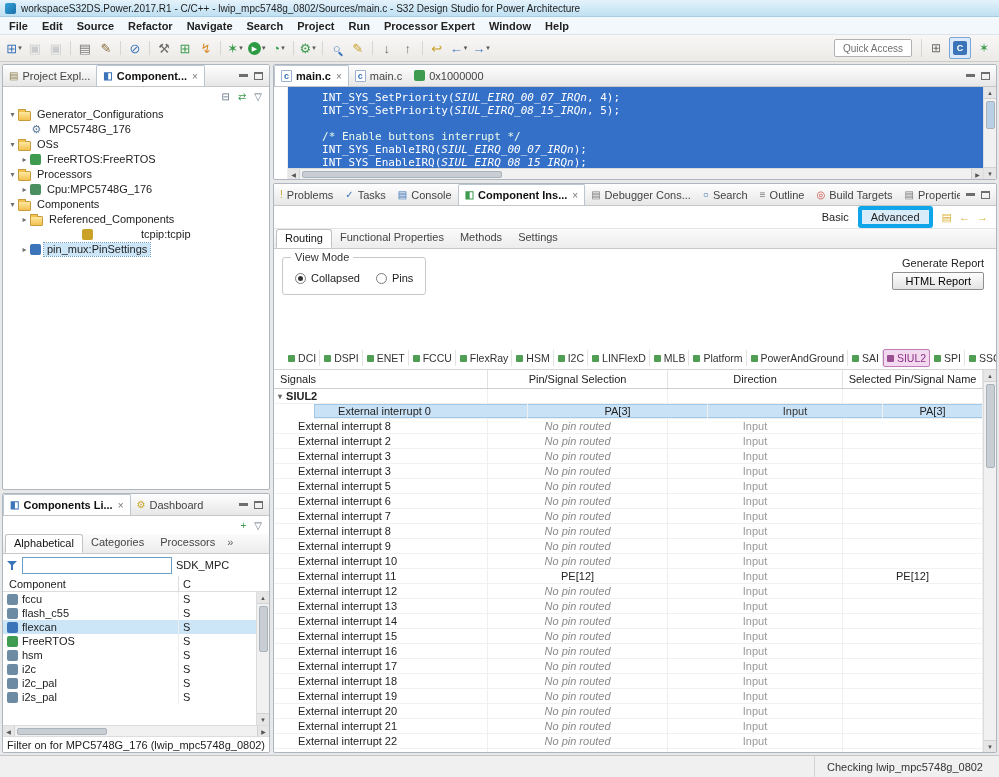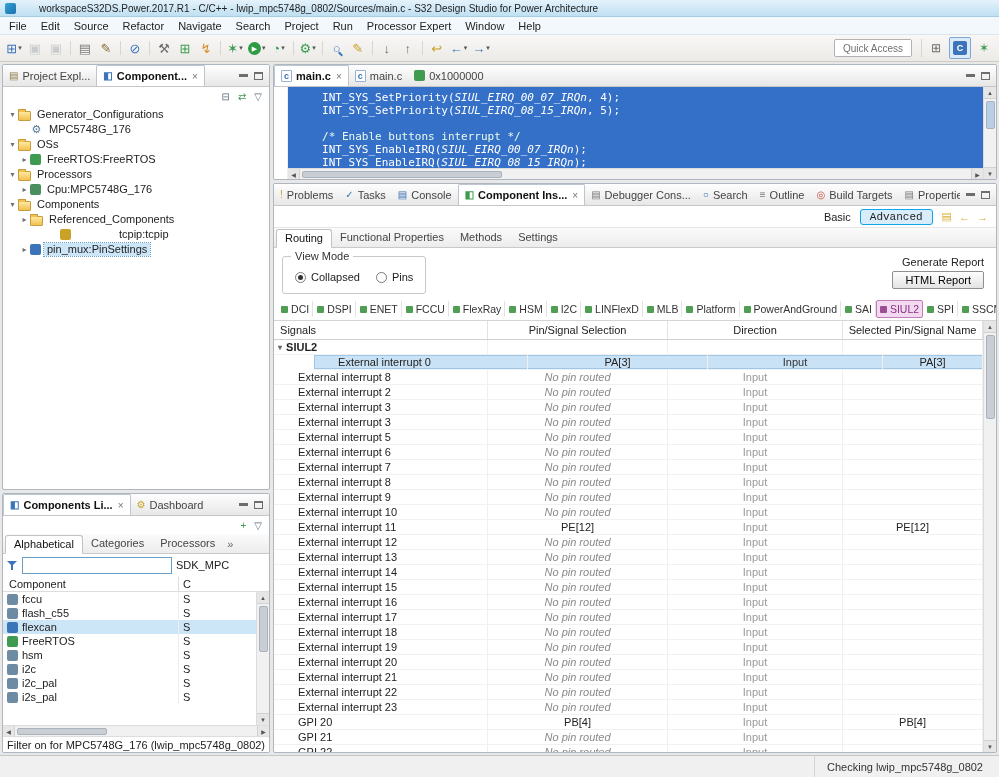--- a/index.html
+++ b/index.html
@@ -1,23 +1,23 @@
 <!DOCTYPE html>
 <html><head>
 <meta charset="utf-8">
 <style>
 *{margin:0;padding:0;box-sizing:border-box;}
 html,body{width:999px;height:777px;overflow:hidden;}
 body{font-family:"Liberation Sans",sans-serif;font-size:11px;color:#222;background:#e8e8e8;}
 #window{display:flex;flex-direction:column;width:999px;height:777px;}
 
-#titlebar{flex:0 0 17px;background:linear-gradient(#e4f2fb,#bfe0f2);border-bottom:1px solid #a8cde2;display:flex;align-items:center;gap:23px;padding:0 5px;font-size:10px;color:#222;}
+#titlebar{flex:0 0 17px;background:linear-gradient(#e4f2fb,#bfe0f2);border-bottom:1px solid #a8cde2;display:flex;align-items:center;gap:5px;padding:0 5px;font-size:10px;color:#222;}
 .app-icon{width:11px;height:11px;border-radius:2px;background:linear-gradient(135deg,#35a4da,#1b6fa8);}
 #menubar{flex:0 0 18px;background:#f3f8fc;border-bottom:1px solid #dde5ec;display:flex;align-items:center;padding:0 2px;}
-.menu-item{padding:2px 7px;white-space:nowrap;}
+.menu-item{padding:2px 7px;white-space:nowrap;font-weight:bold;}
 #toolbar{flex:0 0 27px;background:linear-gradient(#f8f7f6,#eceae7);border-bottom:1px solid #cfccc8;display:flex;align-items:center;padding:0 4px;}
 #toolbar-icons{display:flex;align-items:center;gap:1px;}
 .tbi{height:22px;min-width:20px;display:flex;align-items:center;justify-content:center;padding:0 1px;border:1px solid transparent;border-radius:2px;}
 .tbi .g{font-size:13px;line-height:1;}
 .tbi .g.circ{width:13px;height:13px;border-radius:50%;display:flex;align-items:center;justify-content:center;font-size:7px;}
 .tbi.disabled{opacity:.45;}
 .tbi[data-name="search-icon"] .g{position:relative;}
 .tbi[data-name="search-icon"] .g::after{content:"";position:absolute;width:5px;height:2px;background:#3b74b8;transform:rotate(45deg);right:-2px;bottom:0;}
 .dd{font-size:7px;color:#555;margin-left:1px;}
 .tsep{width:1px;align-self:stretch;margin:4px 3px;background:#d8d5d1;}
@@ -53,21 +53,21 @@
 #tree{flex:1;overflow:hidden;padding-top:2px;}
 .trow{height:15px;display:flex;align-items:center;}
 .trow .arr{flex:0 0 11px;text-align:center;color:#707070;font-size:8px;}
 .icon-folder{position:relative;flex:0 0 13px;width:13px;height:10px;background:linear-gradient(#ffe8a0,#f2c14e);border:1px solid #c89b3c;border-radius:1px;margin-top:2px;}
 .icon-folder::before{content:"";position:absolute;top:-3px;left:-1px;width:6px;height:2px;background:#f2c14e;border:1px solid #c89b3c;border-bottom:none;border-radius:1px 1px 0 0;}
 .gear-g{flex:0 0 13px;font-size:11px;line-height:1;text-align:center;}
 .sqicon{flex:0 0 11px;width:11px;height:11px;border-radius:2px;background:#3b74b8;display:flex;align-items:center;justify-content:center;color:#fff;font-size:8px;}
 .tlabel{padding:0 3px;margin-left:3px;line-height:13px;white-space:nowrap;}
 .trow.sel .tlabel{background:#cde6f7;outline:1px dotted #6b9fc7;}
 
-.subtabbar{flex:0 0 20px;display:flex;align-items:center;background:linear-gradient(#fbfbfb,#ececec);border-bottom:1px solid #c9c9c9;padding-left:2px;}
+.subtabbar{flex:0 0 20px;display:flex;align-items:flex-start;background:linear-gradient(#fbfbfb,#ececec);border-bottom:1px solid #c9c9c9;padding-left:2px;}
 .stab{padding:2px 8px 3px;color:#444;white-space:nowrap;}
 .stab.active{background:#fff;border:1px solid #c2c2c2;border-bottom-color:#fff;border-radius:3px 3px 0 0;margin-bottom:-1px;color:#111;}
 .stab-overflow{padding:2px 4px;color:#666;}
 .filter-row{flex:0 0 22px;display:flex;align-items:center;gap:4px;padding:0 4px;background:#fff;}
 .funnel{width:11px;height:11px;position:relative;flex:0 0 11px;}
 .funnel::before{content:"";position:absolute;top:1px;left:0;border-left:5px solid transparent;border-right:5px solid transparent;border-top:5px solid #3b74b8;}
 .funnel::after{content:"";position:absolute;top:5px;left:4px;width:2px;height:5px;background:#3b74b8;}
 #filter-input{flex:0 0 146px;height:17px;border:1px solid #6b9fc7;padding:0 3px;font:inherit;}
 .sdk-label{white-space:nowrap;overflow:hidden;}
 .lib-header{flex:0 0 16px;display:flex;align-items:center;border-bottom:1px solid #ddd;background:#fff;}
@@ -94,33 +94,33 @@
 #gutter{flex:0 0 14px;background:#fff;border-right:1px solid #eee;}
 #code-main{flex:1;display:flex;flex-direction:column;min-width:0;}
 #code-sel{flex:1;background:#3470c8;color:#fff;font-family:"DejaVu Sans Mono",monospace;font-size:11px;line-height:13px;padding:4px 0 0 34px;overflow:hidden;}
 .codeline{white-space:pre;}
 .codeline .it{font-style:italic;}
 .codeline .cmt{color:#eafbea;}
 .cfile{width:11px;height:12px;border:1px solid #9ab0d0;background:#fff;color:#3b74b8;font-size:9px;display:flex;align-items:center;justify-content:center;border-radius:1px;font-weight:bold;}
 .sqicon.mem{background:#3e9b4f;}
 
 #modebar{flex:0 0 22px;display:flex;align-items:center;justify-content:flex-end;gap:9px;padding:0 8px;background:#fff;border-bottom:1px solid #e6e6e6;}
-#advanced-chip{border:1px solid #0ea5e9;background:#d9ecf9;border-radius:3px;padding:1px 9px;font-family:Liberation Mono, monospace;}
+#advanced-chip{border:4px solid #0ea5e9;background:#d9ecf9;border-radius:3px;padding:1px 9px;}
 #mode-icons{display:flex;align-items:center;gap:7px;}
 #mode-icons .vb{font-size:11px;}
 #configrow{flex:0 0 50px;display:flex;align-items:stretch;gap:12px;padding:8px 8px 4px;background:#fff;}
 .groupbox{border:1px solid #c8c8c8;border-radius:3px;position:relative;padding:6px 12px 2px;display:flex;gap:16px;align-items:center;}
 .groupbox .legend{position:absolute;top:-7px;left:8px;background:#fff;padding:0 4px;color:#333;}
 .opt{display:flex;align-items:center;gap:5px;white-space:nowrap;}
 .radio{width:11px;height:11px;border:1px solid #7b7b7b;border-radius:50%;background:#fff;position:relative;}
 .radio.on::after{content:"";position:absolute;inset:2px;background:#333;border-radius:50%;}
 .checkbox{width:11px;height:11px;border:1px solid #7b7b7b;background:#fff;}
 #report-box{margin-left:auto;display:flex;flex-direction:column;align-items:flex-end;gap:3px;padding-right:4px;}
 #html-report-btn{font:inherit;border:1px solid #8f8f8f;background:linear-gradient(#fdfdfd,#e3e3e3);border-radius:2px;padding:2px 12px;}
-#peripheralbar{flex:0 0 23px;display:flex;align-items:center;background:#fff;border-bottom:1px solid #d5d5d5;padding-left:3px;overflow:hidden;}
+#peripheralbar{flex:0 0 23px;display:flex;align-items:center;background:#fff;border-bottom:1px solid #d5d5d5;padding-left:10px;overflow:hidden;margin-top:48px;}
 .ptab{display:flex;align-items:center;gap:3px;padding:2px 3px;border:1px solid transparent;border-right:1px solid #e3e3e3;border-radius:2px;color:#333;white-space:nowrap;font-size:10.5px;}
 .ptab .pdot{width:7px;height:7px;border-radius:1px;background:#4f9e54;}
 .ptab.active{background:#f3d9f0;border:1px solid #c27cb8;color:#8b2f84;}
 .ptab.active .pdot{background:#9b4f93;}
 
 #sigtable{flex:1;display:flex;min-height:0;}
 #sig-main{flex:1;display:flex;flex-direction:column;min-width:0;}
 .thead{flex:0 0 19px;display:flex;align-items:stretch;border-bottom:1px solid #d0d0d0;background:#fff;}
 .th{display:flex;align-items:center;justify-content:center;border-right:1px solid #e2e2e2;color:#222;}
 .th0{flex:0 0 214px;justify-content:flex-start;padding-left:6px;}
@@ -321,21 +321,21 @@
             <div class="trow" data-name="tree-item-components" style="padding-left: 4px;">
               <span class="arr" data-name="expander-icon">▾</span>
               <span class="icon-folder" data-name="folder-icon"></span>
               <span class="tlabel">Components</span>
             </div>
             <div class="trow" data-name="tree-item-referenced-components" style="padding-left: 16px;">
               <span class="arr" data-name="expander-icon">▸</span>
               <span class="icon-folder" data-name="folder-icon"></span>
               <span class="tlabel">Referenced_Components</span>
             </div>
-            <div class="trow" data-name="tree-item-tcpip-tcpip" style="padding-left: 4px; gap: 42px;">
+            <div class="trow" data-name="tree-item-tcpip-tcpip" style="padding-left: 26px; gap: 42px;">
               <span class="arr"></span>
               <span class="sqicon" data-name="component-icon" style="background: rgb(201, 162, 39);"></span>
               <span class="tlabel">tcpip:tcpip</span>
             </div>
             <div class="trow sel" data-name="tree-item-pin-mux-pinsettings" style="padding-left: 16px;">
               <span class="arr" data-name="expander-icon">▸</span>
               <span class="sqicon" data-name="component-icon" style="background: rgb(59, 116, 184);"></span>
               <span class="tlabel">pin_mux:PinSettings</span>
             </div>
           </div>

